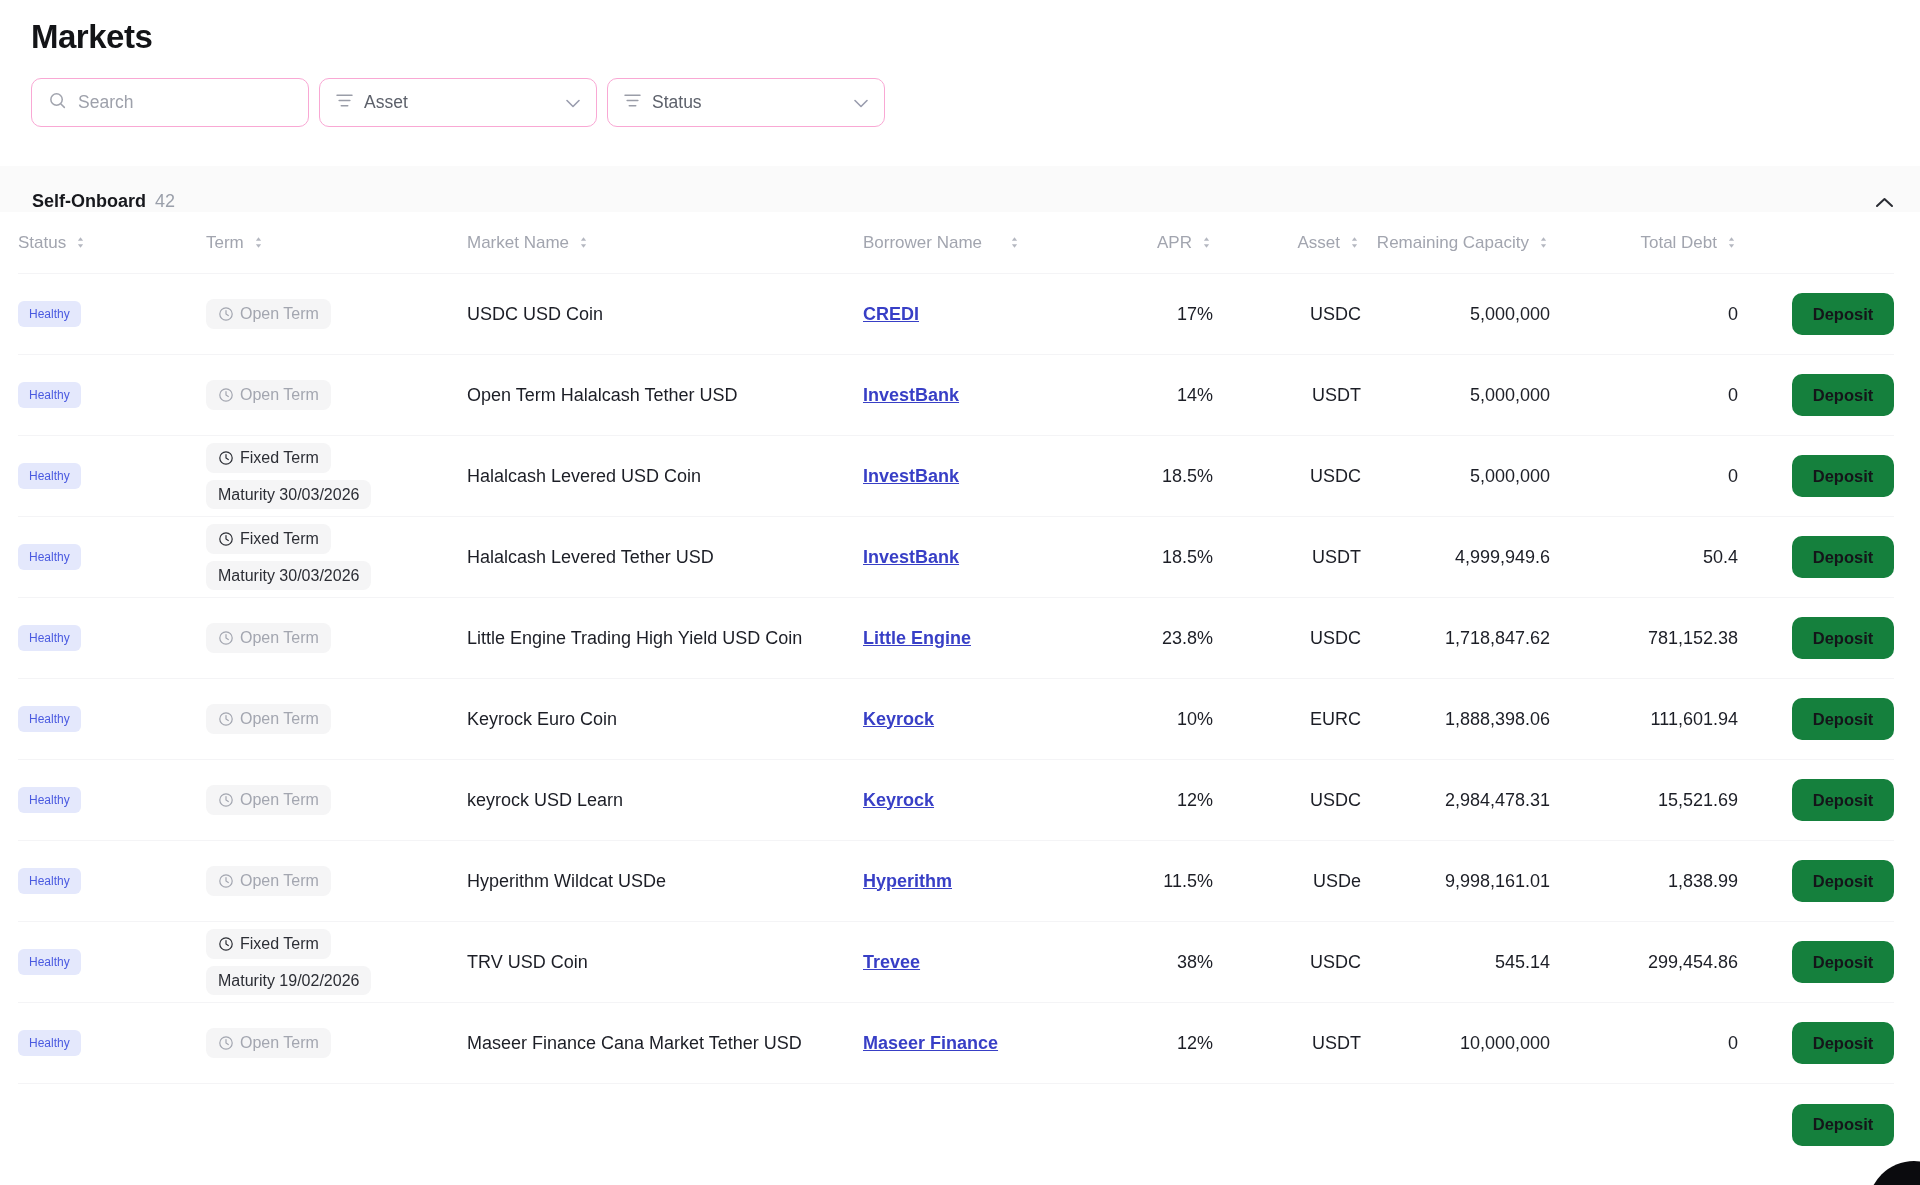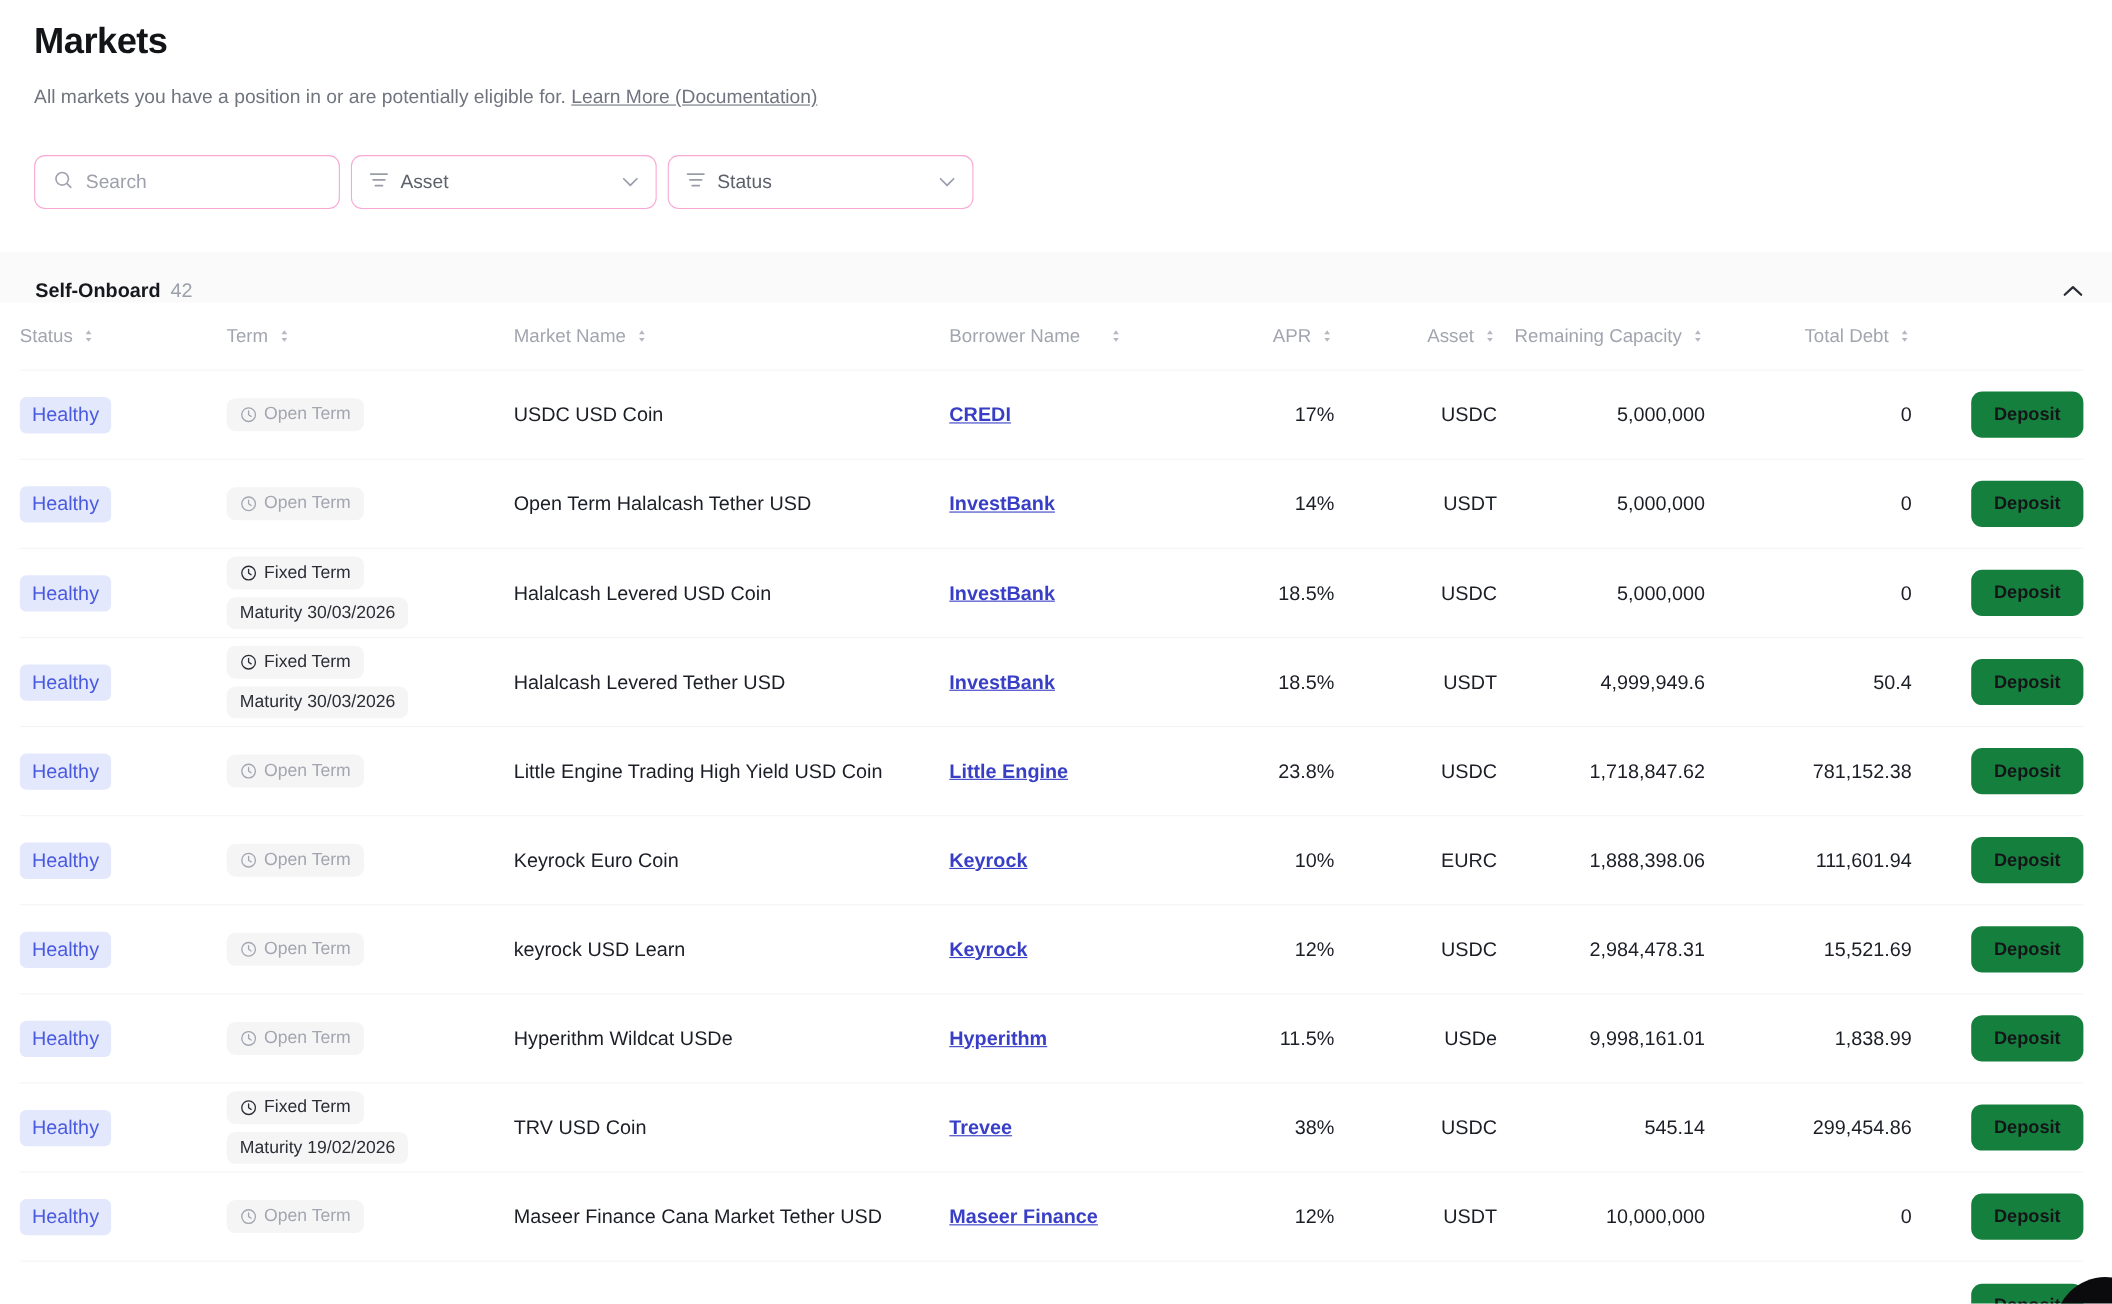--- a/index.html
+++ b/index.html
@@ -51,21 +51,21 @@
     font-size: 17px; color: #a2a5af;
     display: flex; align-items: center; gap: 8px; cursor: pointer;
   }
   .th.right { justify-content: flex-end; text-align: right; }
   .sort-icon { display: inline-flex; flex: none; }
 
   .trow { height: 81px; border-bottom: 1px solid #f4f4f6; }
 
   .badge {
     display: inline-block; background: #e4e8fc; color: #4a5ae0;
-    font-size: 18px; padding: 6px 11px; border-radius: 6px;
+    font-size: 12px; padding: 6px 11px; border-radius: 6px;
   }
   .term-cell { display: flex; flex-direction: column; align-items: flex-start; gap: 7px; }
   .pill {
     display: inline-flex; align-items: center; gap: 6px;
     background: #f5f5f6; border-radius: 8px; padding: 6px 12px;
     font-size: 16px; color: #2c2e35; line-height: 1.1; white-space: nowrap;
   }
   .trow.open-term .pill { color: #a3a6b0; }
   .clock-icon { display: inline-flex; flex: none; }
 
@@ -88,24 +88,20 @@
     position: absolute; right: -40px; bottom: -68px;
     width: 92px; height: 92px; border-radius: 50%;
     background: #0b0b0e; cursor: pointer;
   }
 </style>
 </head>
 <body>
 
 <div class="page-head">
   <div class="page-title">Markets</div>
-  <div class="page-subtitle">
-    <span>All markets you have a position in or are potentially eligible for.</span>
-    <a>Learn More (Documentation)</a>
-  </div>
 </div>
 
 <div class="filters">
   <div class="filter-box search-box">
     <span class="icon">
       <svg width="19" height="19" viewBox="0 0 20 20">
           <circle cx="9" cy="9" r="6" fill="none" stroke="#a1a4ae" stroke-width="1.6"></circle>
           <line x1="13.6" y1="13.6" x2="17.2" y2="17.2" stroke="#a1a4ae" stroke-width="1.6" stroke-linecap="round"></line>
         </svg>
     </span>

